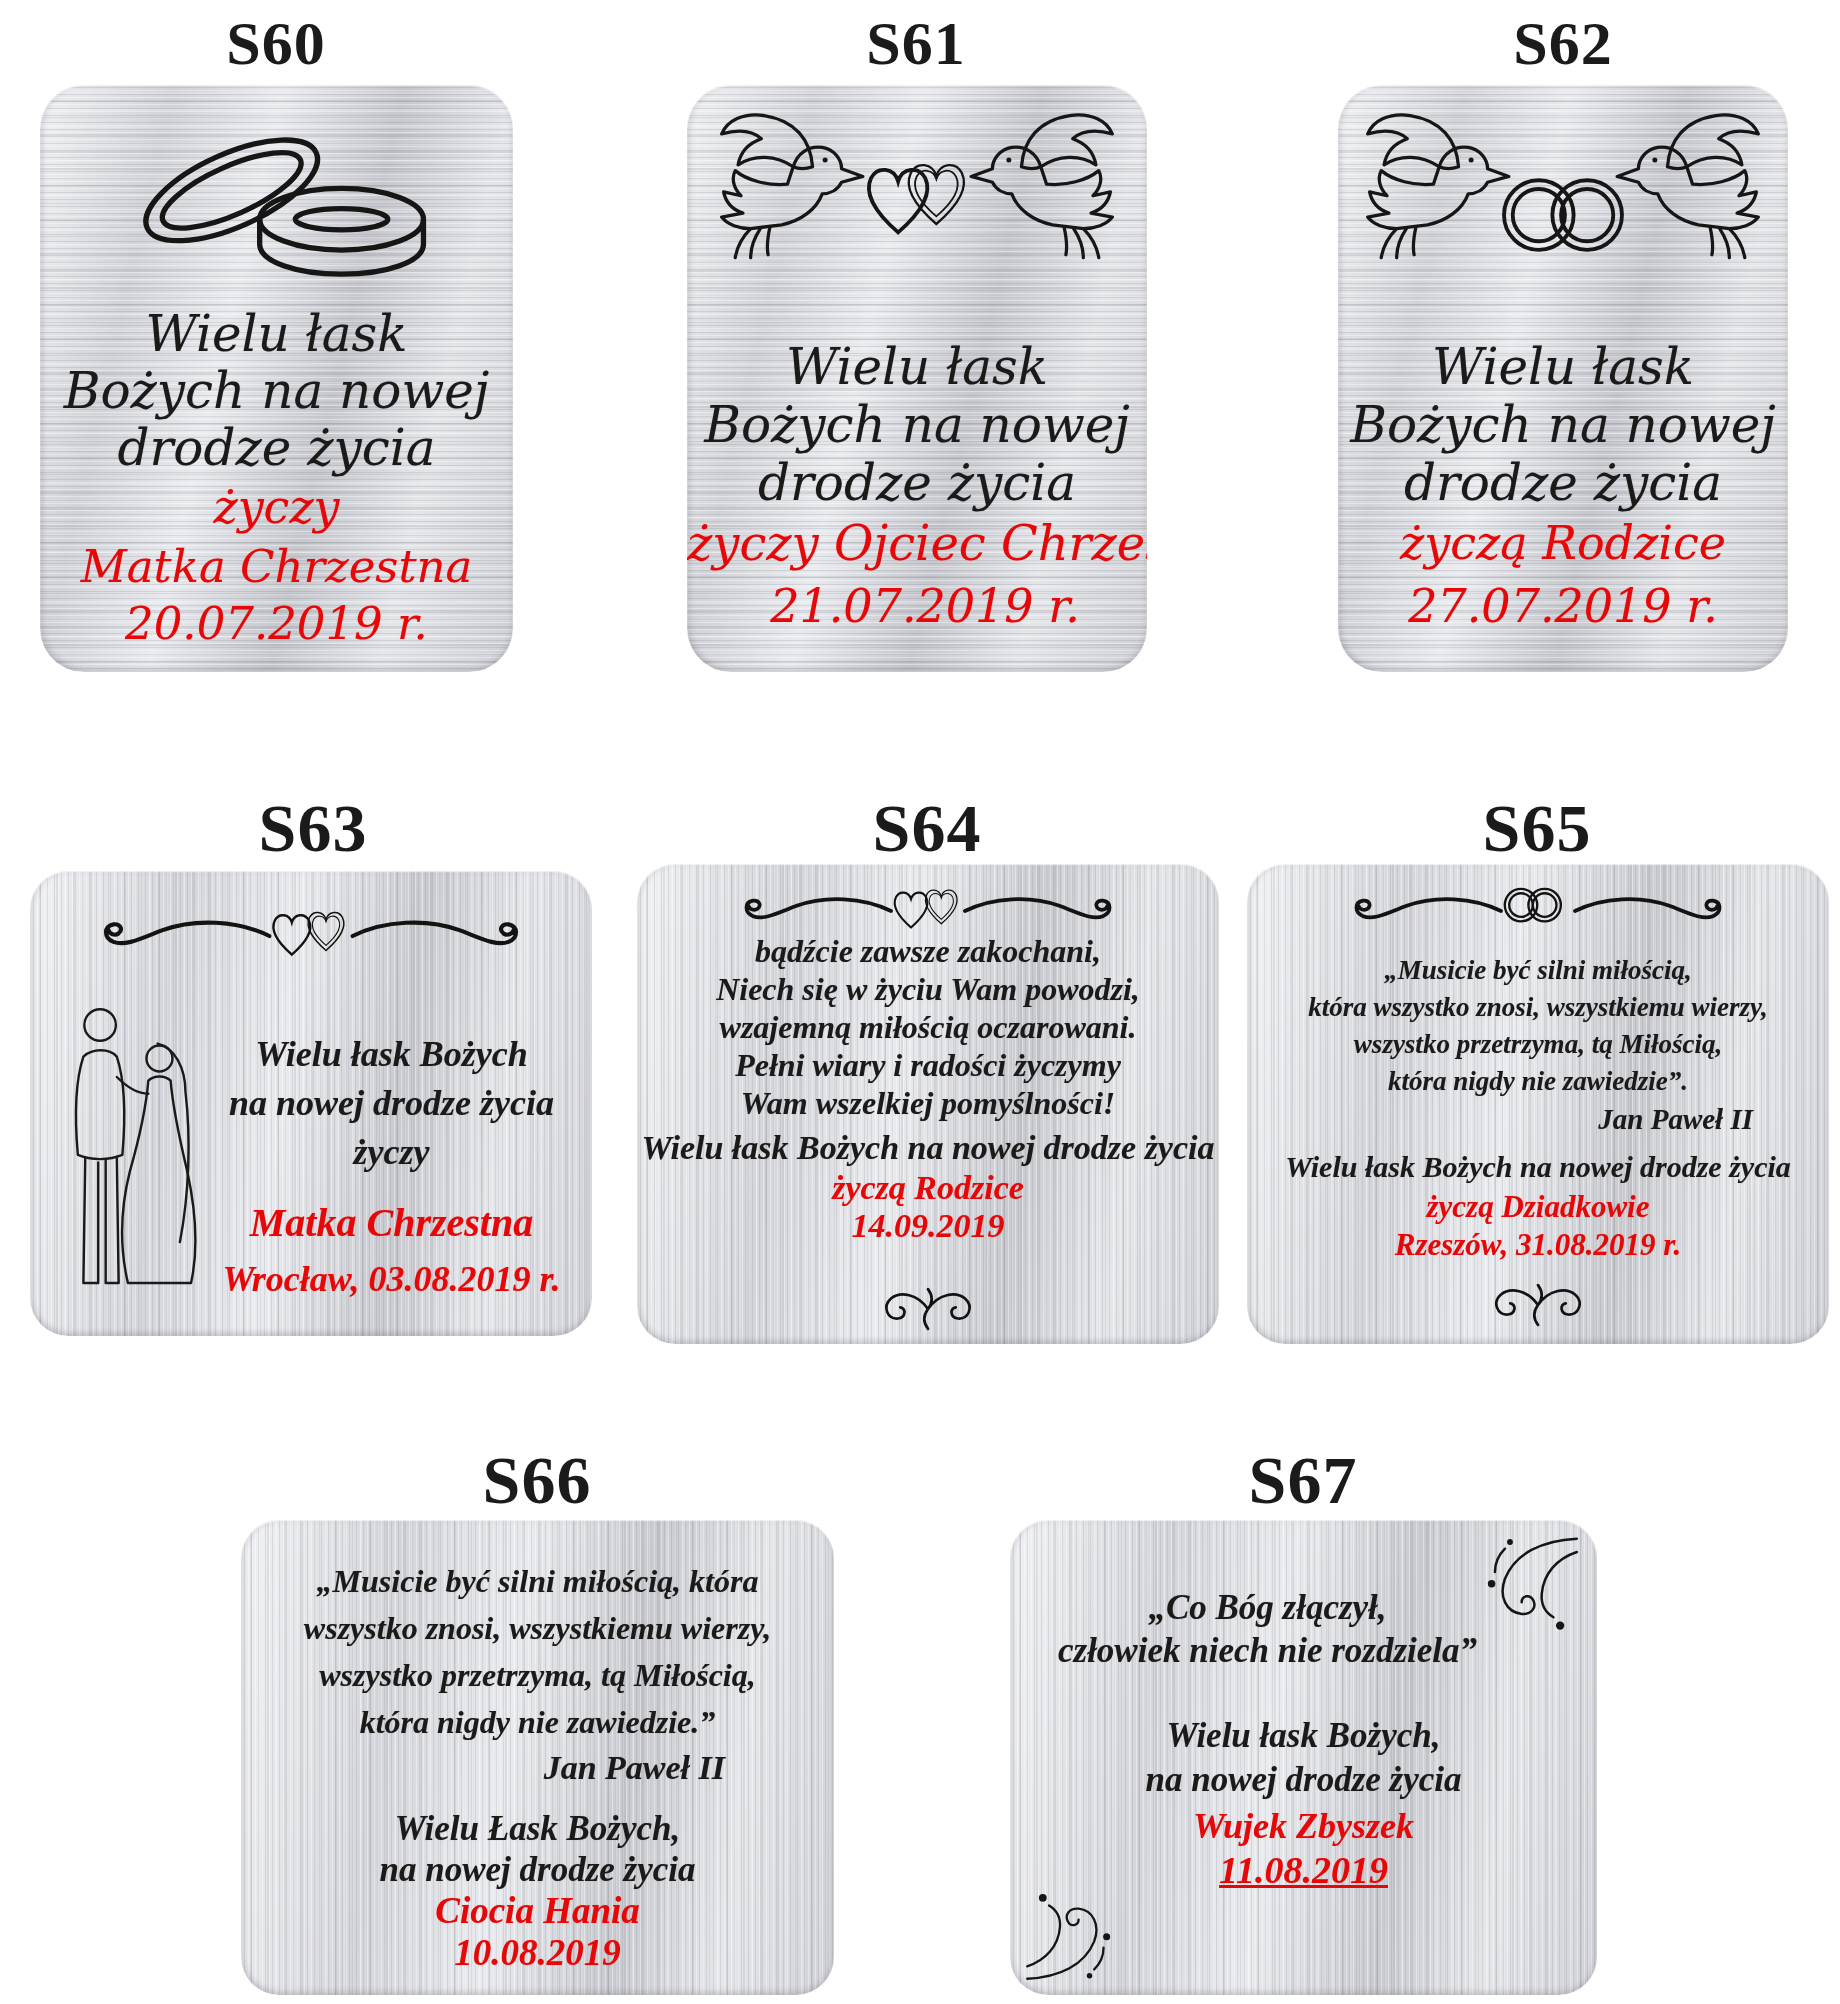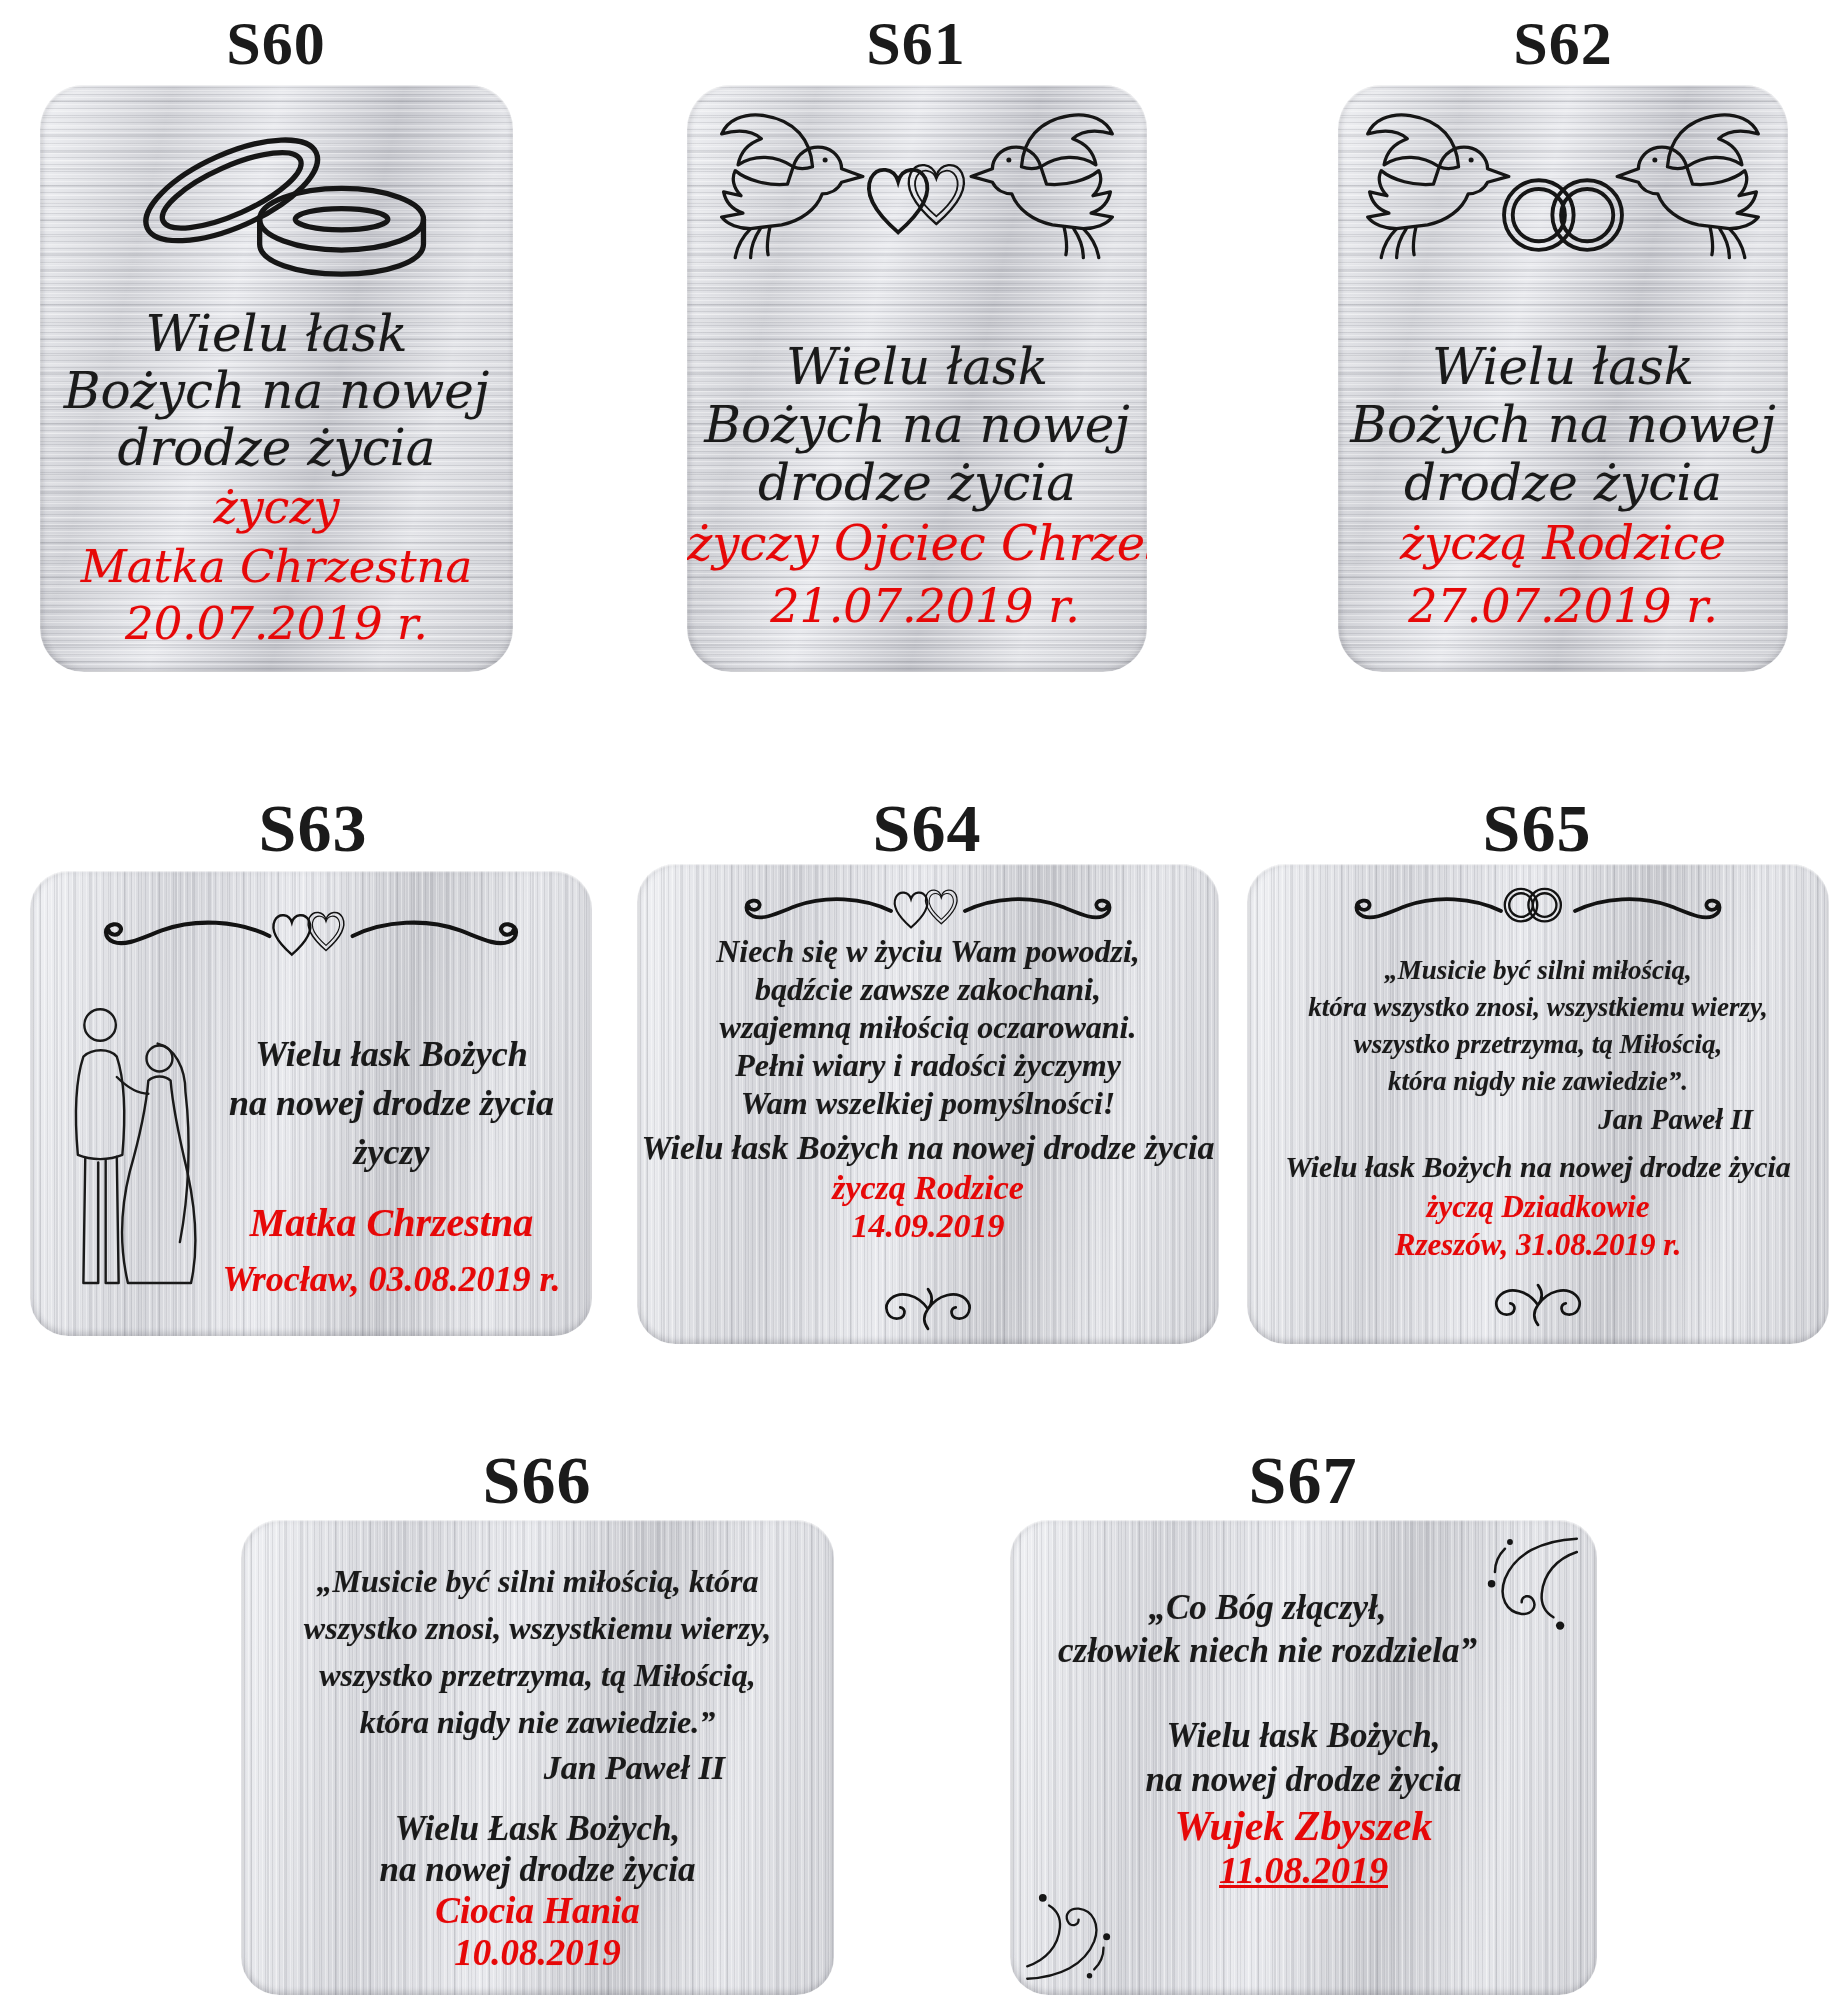--- a/index.html
+++ b/index.html
@@ -95,21 +95,21 @@
   .p66 .wish2{font-size:35px;line-height:41px;}
   .p66 .r1{font-size:37px;line-height:42px;}
   .p66 .r2{font-size:37px;line-height:42px;text-align:center;}
 
   .p67 .txt{top:66px;}
   .p67 .qblock{padding-right:72px;}
   .p67 .ql{font-size:35px;line-height:43px;}
   .p67 .attr{font-size:35px;line-height:46px;text-align:right;margin-top:4px;}
   .p67 .wish1{font-size:35px;line-height:44px;margin-top:42px;}
   .p67 .wish2{font-size:35px;line-height:44px;}
-  .p67 .r1{font-size:42px;line-height:44px;margin-top:2px;}
+  .p67 .r1{font-size:36px;line-height:44px;margin-top:2px;}
   .p67 .r2{font-size:38px;line-height:44px;text-decoration:underline;}
 
   
   .art{position:absolute;}
   .rings-art{top:20px;left:50%;transform:translateX(-50%);width:318px;height:189px;}
   .doves-art{top:16px;left:50%;transform:translateX(-50%);width:434px;height:205px;}
   .divider-art{top:30px;left:50%;transform:translateX(-50%);width:522px;height:70px;}
   .p64 .divider-art,.p65 .divider-art{top:16px;width:517px;height:62px;}
   .couple-art{left:20px;top:127px;width:167px;height:299px;}
   .scroll-art{left:50%;transform:translateX(-50%);bottom:12px;width:105px;height:46px;}
@@ -272,22 +272,22 @@
       </g>
       <g fill="none" stroke="#131313" stroke-width="4.6" stroke-linecap="round">
         <use href="#heartO" transform="translate(206,6) scale(0.62)"></use>
       </g>
       <g fill="none" stroke="#131313" stroke-width="3" stroke-linecap="round">
         <use href="#heartO" transform="translate(248,3) scale(0.60)"></use>
         <use href="#heartO" transform="translate(255,10) scale(0.46)"></use>
       </g>
     </svg>
     <div class="txt bold-it">
+      <div class="line black bl">bądźcie zawsze zakochani,</div>
       <div class="line black bl">Niech się w życiu Wam powodzi,</div>
-      <div class="line black bl">bądźcie zawsze zakochani,</div>
       <div class="line black bl">wzajemną miłością oczarowani.</div>
       <div class="line black bl">Pełni wiary i radości życzymy</div>
       <div class="line black bl">Wam wszelkiej pomyślności!</div>
       <div class="line black wish">Wielu łask Bożych na nowej drodze życia</div>
       <div class="line red r1">życzą Rodzice</div>
       <div class="line red r2">14.09.2019</div>
     </div>
     <svg class="art scroll-art" viewBox="0 0 130 58">
       <g fill="none" stroke="#131313" stroke-width="3.4" stroke-linecap="round">
           <use href="#scrollO"></use>

